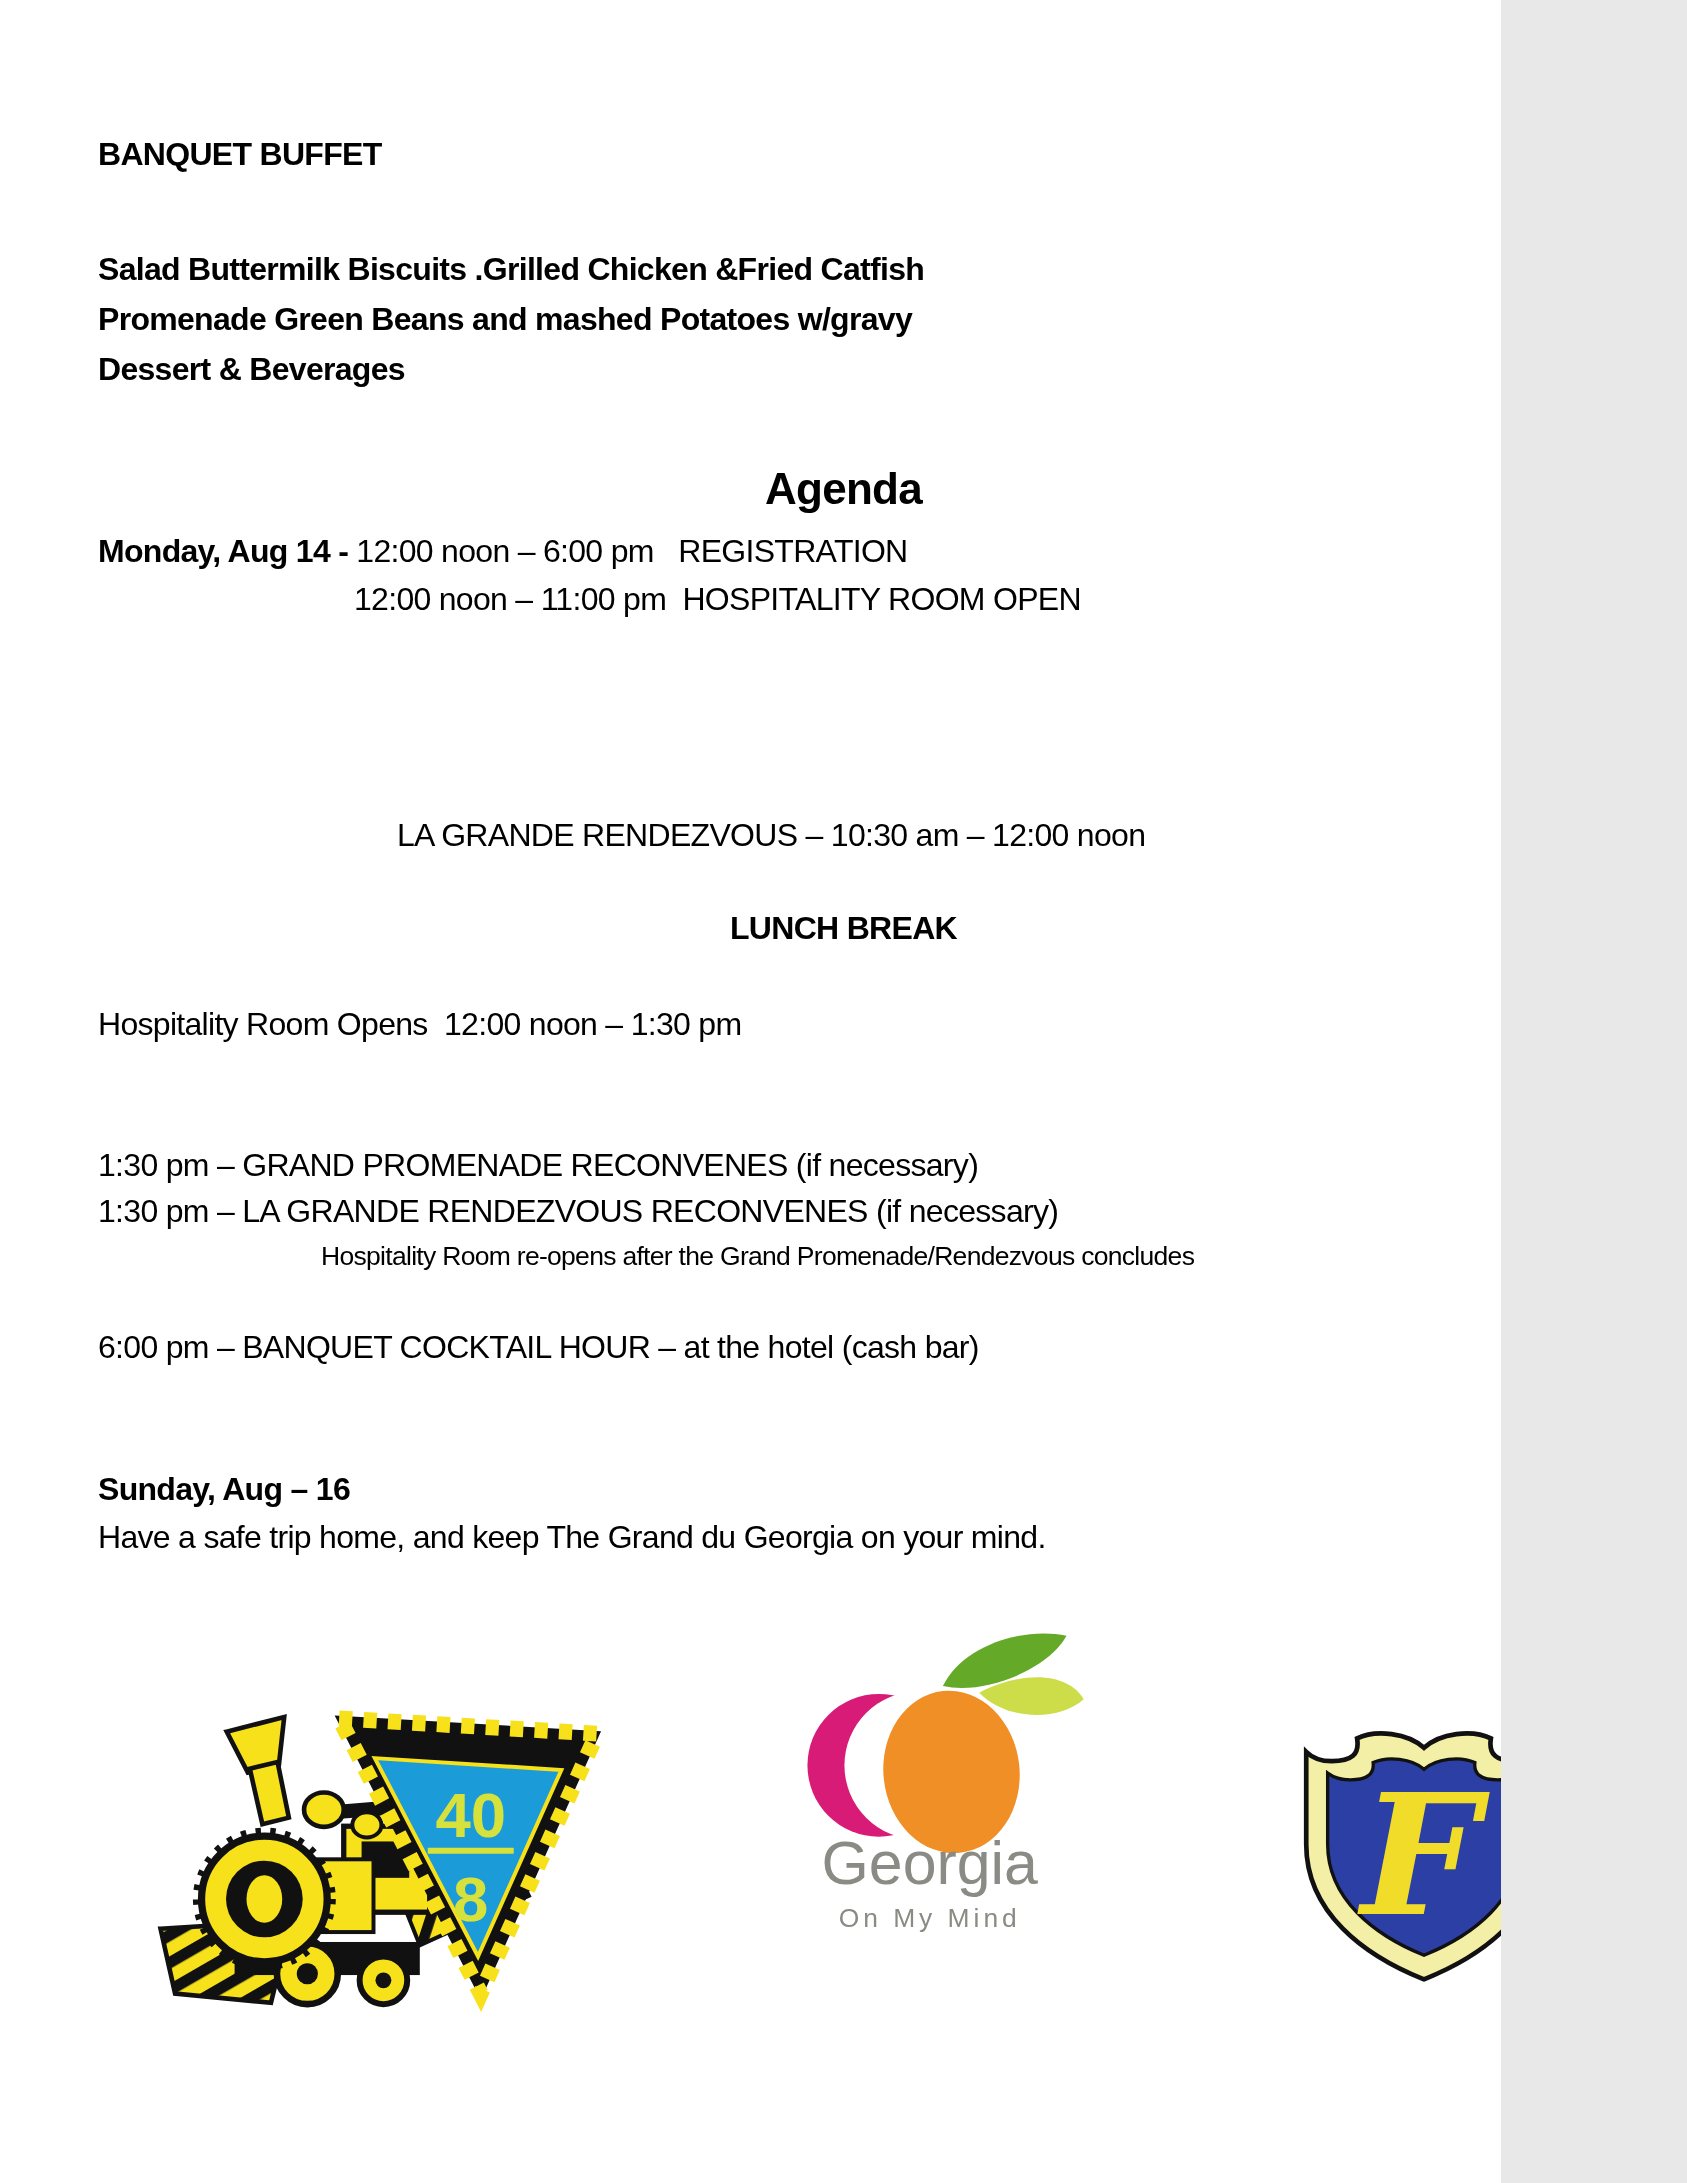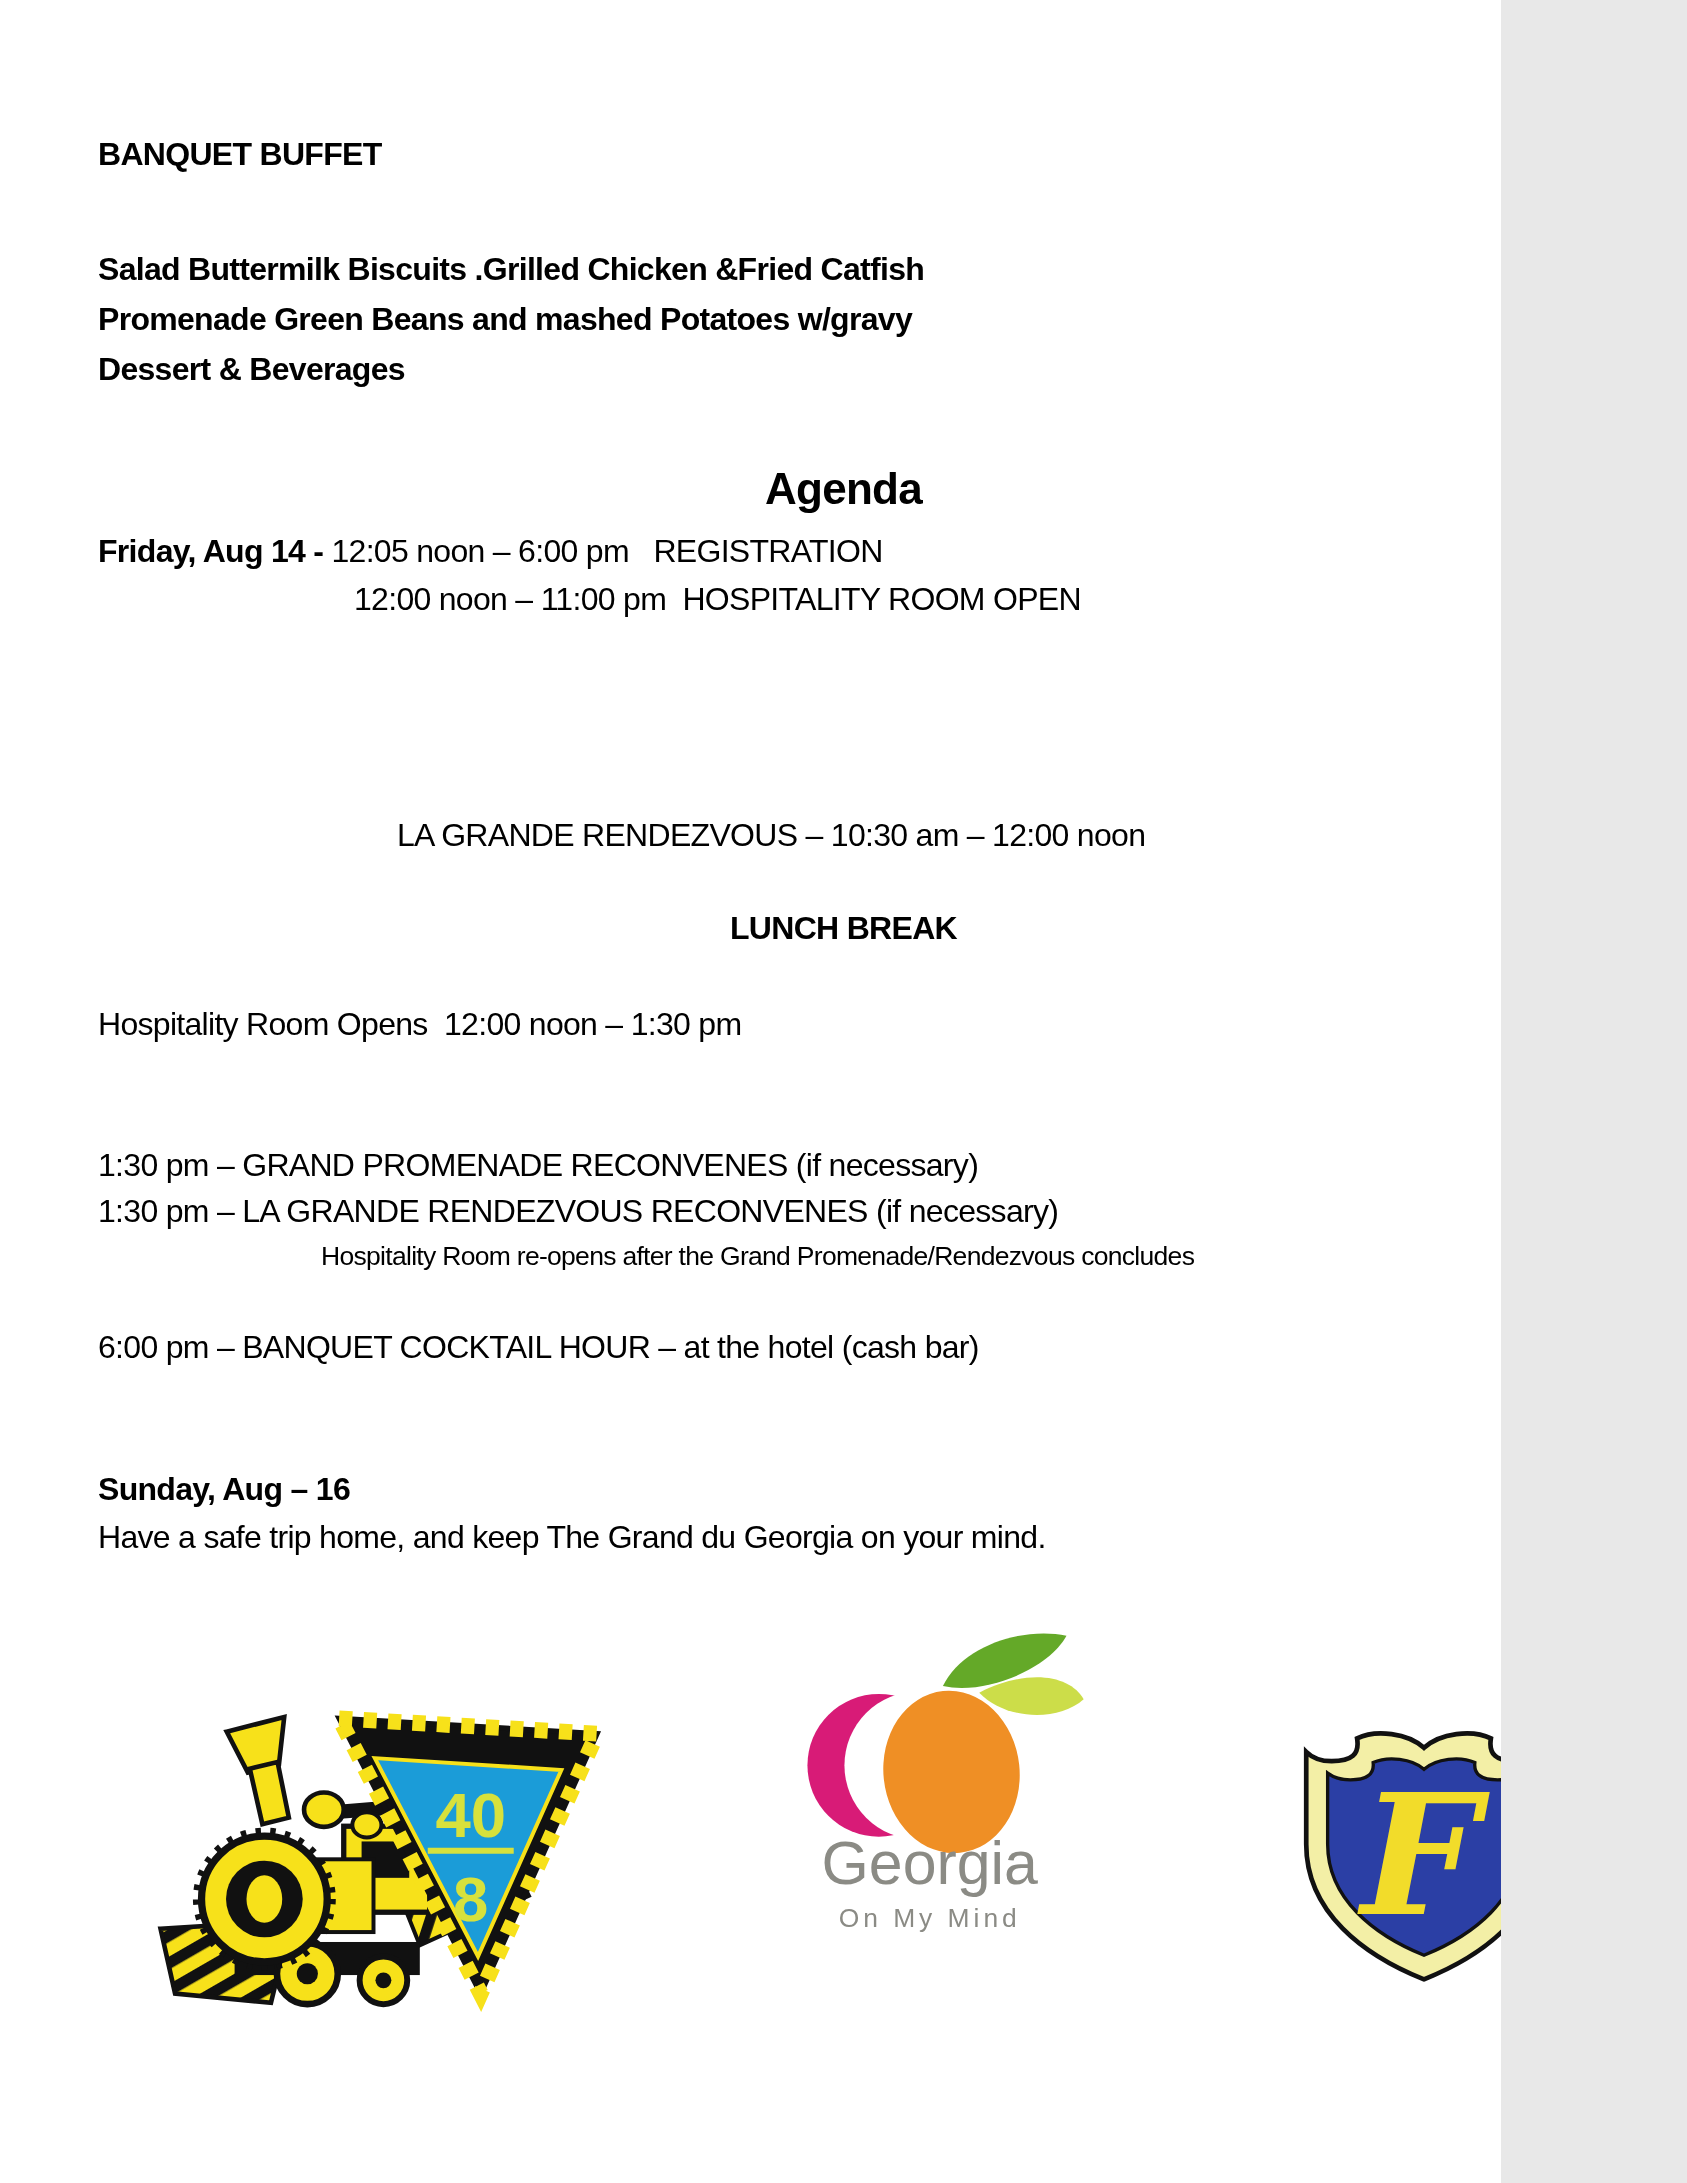--- a/index.html
+++ b/index.html
@@ -35,21 +35,21 @@
 
 <div class="page">
 
   <div class="line bold" style="top:130px">BANQUET BUFFET</div>
   <div class="line bold" style="top:245px">Salad Buttermilk Biscuits .Grilled Chicken &amp;Fried Catfish</div>
   <div class="line bold" style="top:295px">Promenade Green Beans and mashed Potatoes w/gravy</div>
   <div class="line bold" style="top:345px">Dessert &amp; Beverages</div>
 
   <div class="line center heading bold" style="top:459px">Agenda</div>
 
-  <div class="line" style="top:527px"><span class="bold">Friday, Aug 14 - </span><span>12:05 noon – 6:00 pm   REGISTRATION</span></div>
+  <div class="line" style="top:527px"><span class="bold">Monday, Aug 14 - </span><span>12:00 noon – 6:00 pm   REGISTRATION</span></div>
   <div class="line" style="top:575px;left:354px">12:00 noon – 11:00 pm  HOSPITALITY ROOM OPEN</div>
 
   <div class="line" style="top:811px;left:397px">LA GRANDE RENDEZVOUS – 10:30 am – 12:00 noon</div>
 
   <div class="line center bold" style="top:904px">LUNCH BREAK</div>
   <div class="line" style="top:1000px">Hospitality Room Opens  12:00 noon – 1:30 pm</div>
 
   <div class="line" style="top:1141px">1:30 pm – GRAND PROMENADE RECONVENES (if necessary)</div>
   <div class="line" style="top:1187px">1:30 pm – LA GRANDE RENDEZVOUS RECONVENES (if necessary)</div>
   <div class="line note" style="top:1236px;left:321px">Hospitality Room re-opens after the Grand Promenade/Rendezvous concludes</div>

